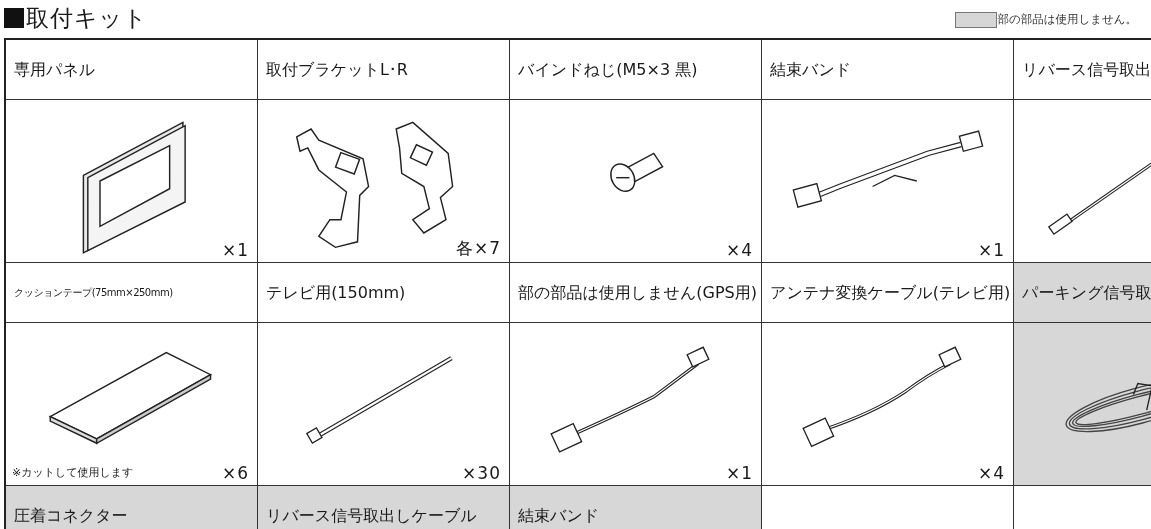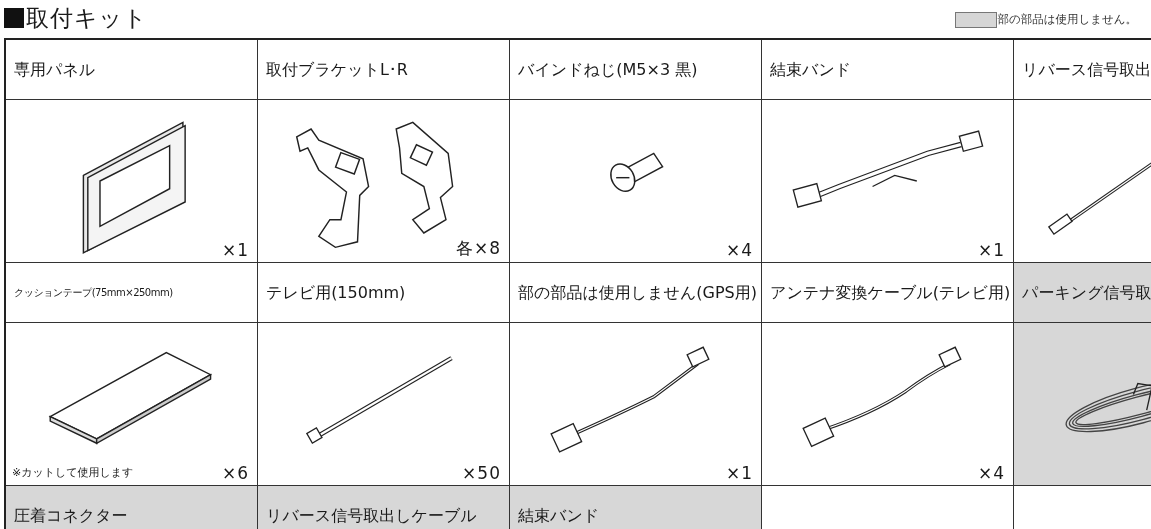--- a/index.html
+++ b/index.html
@@ -50,21 +50,21 @@
     </td>
     <td class="pic">
       <svg class="art" viewBox="0 0 227 130">
             <g fill="#fff" stroke="#222" stroke-width="1.3">
               <path d="M35 25 L48 18 L55 28 L95 45 L100 70 L92 78 L90 120 L70 125 L55 115 L65 100 L75 100 L80 75 L55 55 L45 35 L38 38 Z"></path>
               <rect x="72" y="42" width="18" height="14" transform="rotate(20 81 49)"></rect>
               <path d="M125 18 L140 12 L172 40 L176 70 L165 80 L170 100 L150 112 L140 100 L155 90 L150 70 L130 58 L128 35 Z"></path>
               <rect x="140" y="35" width="16" height="13" transform="rotate(25 148 41)"></rect>
             </g>
           </svg>
-      <span class="qty">各×8</span>
+      <span class="qty">各×7</span>
     </td>
     <td class="pic">
       <svg class="art" viewBox="0 0 227 130">
             <g fill="#fff" stroke="#222" stroke-width="1.3">
               <path d="M104 54 L130 40 L138 52 L112 66 Z"></path>
               <ellipse cx="102" cy="62" rx="10" ry="13" transform="rotate(-30 102 62)"></ellipse>
               <line x1="96" y1="62" x2="108" y2="62"></line>
             </g>
           </svg>
       <span class="qty">×4</span>
@@ -114,21 +114,21 @@
       <span class="qty">×6</span>
     </td>
     <td class="pic">
       <svg class="art" viewBox="0 0 227 133">
             <g fill="#fff" stroke="#222" stroke-width="1.2">
               <path d="M55 95 L175 25" stroke-width="4"></path>
               <path d="M55 95 L175 25" stroke="#fff" stroke-width="2"></path>
               <rect x="46" y="90" width="10" height="10" transform="rotate(-30 51 95)"></rect>
             </g>
           </svg>
-      <span class="qty">×50</span>
+      <span class="qty">×30</span>
     </td>
     <td class="pic">
       <svg class="art" viewBox="0 0 227 133">
             <g fill="#fff" stroke="#222" stroke-width="1.2">
               <path d="M55 95 Q100 75 130 60 Q150 45 170 30" fill="none" stroke-width="3"></path>
               <path d="M55 95 Q100 75 130 60 Q150 45 170 30" fill="none" stroke="#fff" stroke-width="1"></path>
               <rect x="40" y="88" width="22" height="18" transform="rotate(-25 51 97)"></rect>
               <rect x="162" y="18" width="16" height="12" transform="rotate(-25 170 24)"></rect>
             </g>
           </svg>

